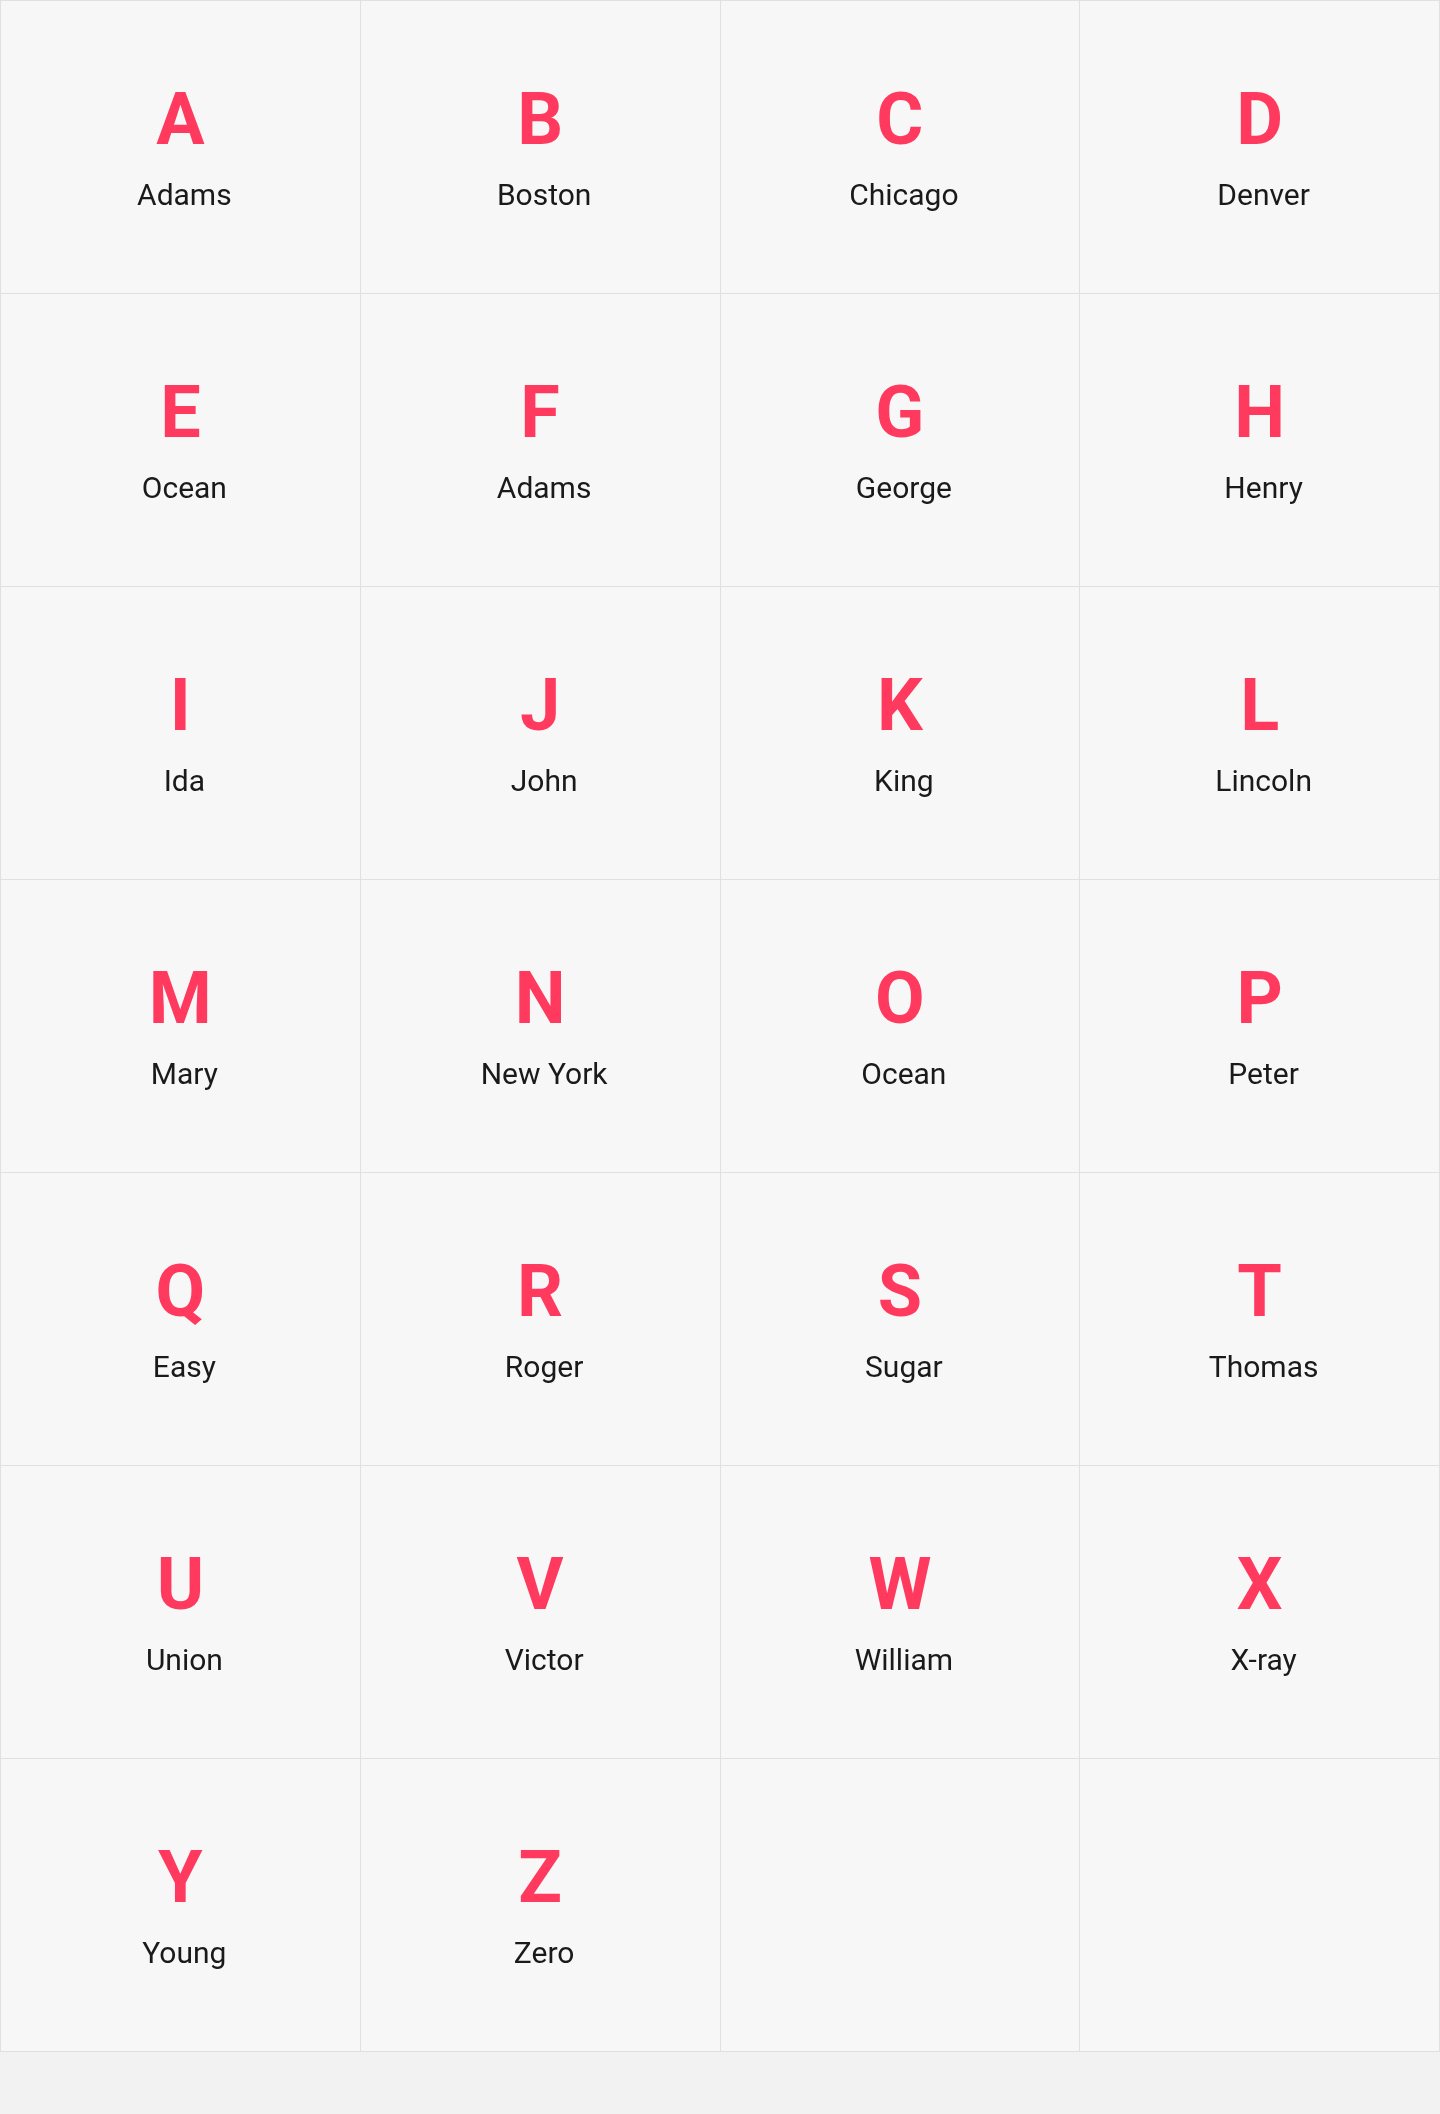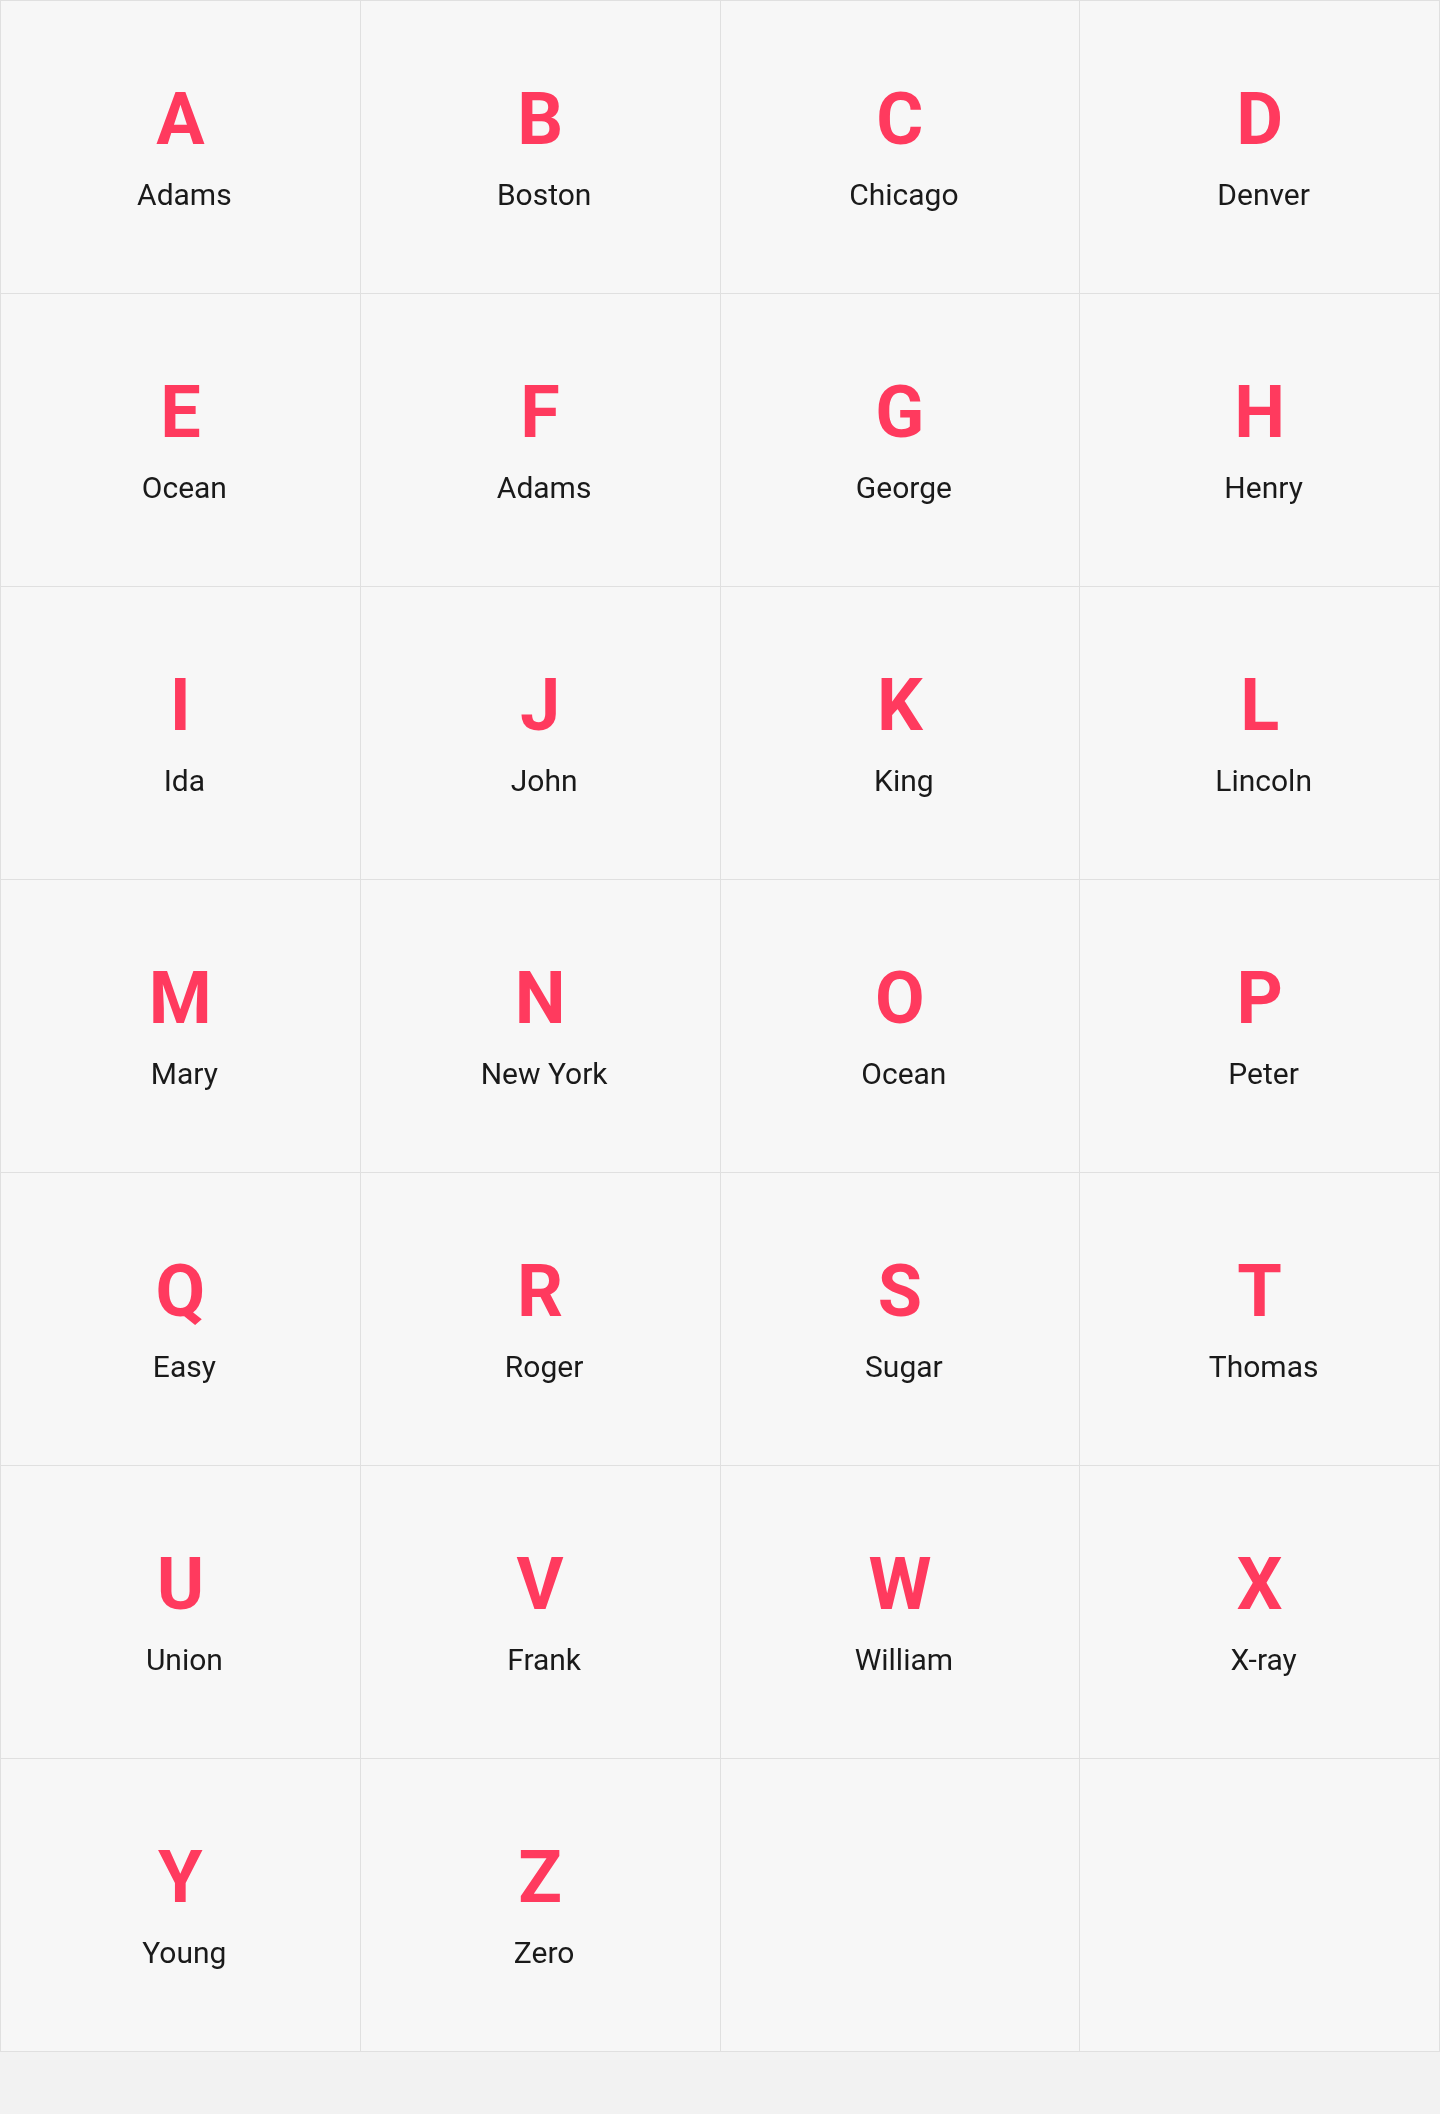--- a/index.html
+++ b/index.html
@@ -142,21 +142,21 @@
     <div class="cell">
       <div class="cell-letter">T</div>
       <div class="cell-word">Thomas</div>
     </div>
     <div class="cell">
       <div class="cell-letter">U</div>
       <div class="cell-word">Union</div>
     </div>
     <div class="cell">
       <div class="cell-letter">V</div>
-      <div class="cell-word">Frank</div>
+      <div class="cell-word">Victor</div>
     </div>
     <div class="cell">
       <div class="cell-letter">W</div>
       <div class="cell-word">William</div>
     </div>
     <div class="cell">
       <div class="cell-letter">X</div>
       <div class="cell-word">X-ray</div>
     </div>
     <div class="cell">

